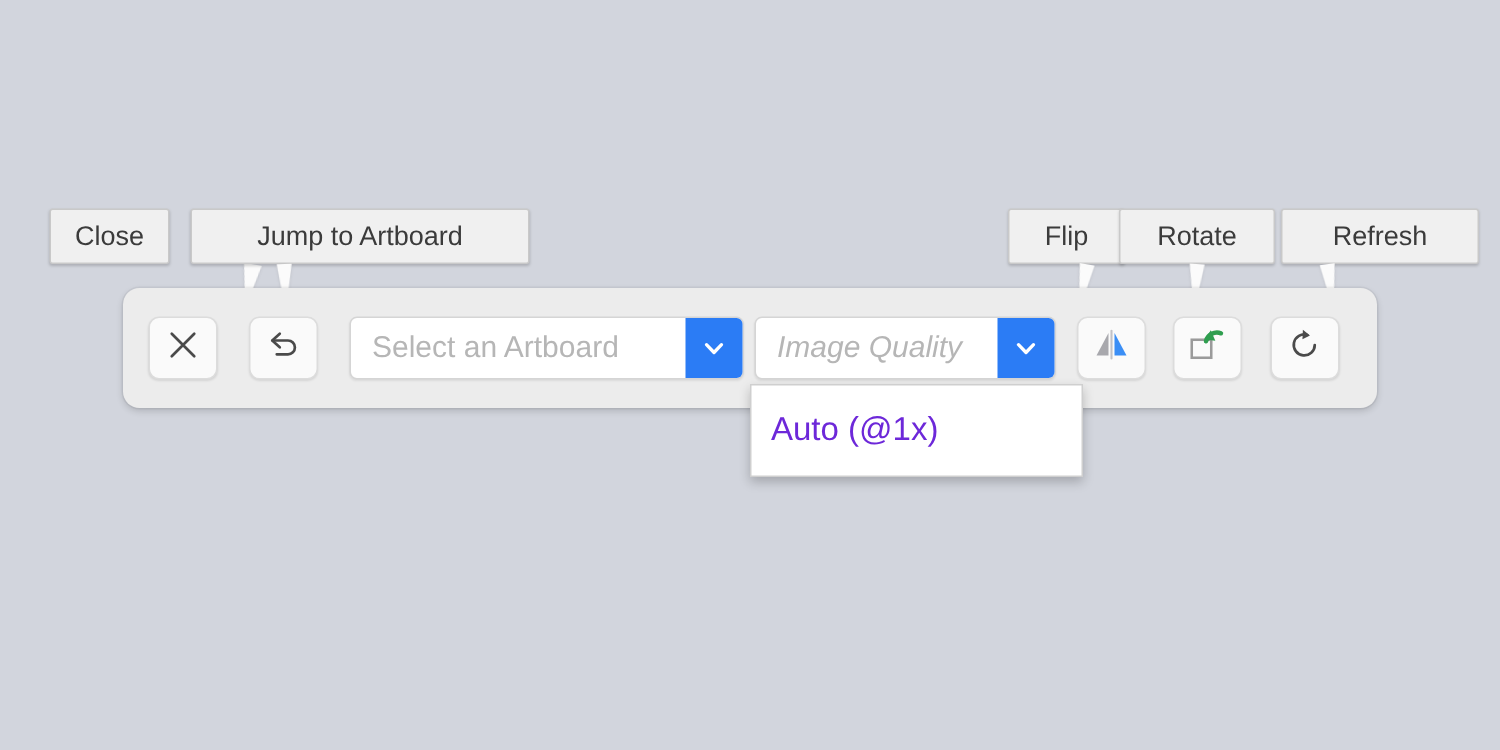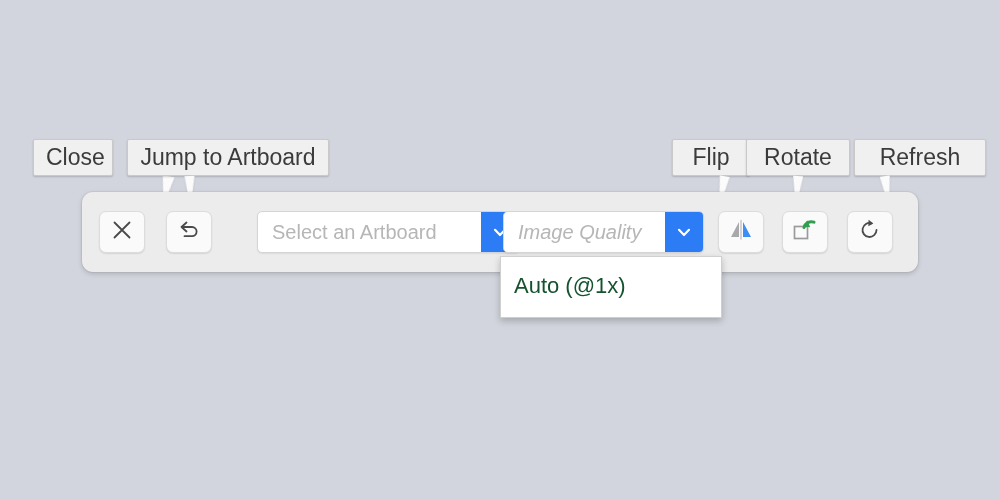--- a/index.html
+++ b/index.html
@@ -15,21 +15,21 @@
     position: relative;
   }
 
   
   .callout {
     position: absolute;
     background: #f0f0f0;
     border: 1px solid #c9c9c9;
     border-radius: 2px;
     color: #3b3b3b;
-    font-size: 23px;
+    font-size: 18px;
     line-height: 34px;
     text-align: center;
     white-space: nowrap;
     box-shadow: 0 1px 2px rgba(0,0,0,0.18);
     box-sizing: border-box;
     padding: 0 12px;
     height: 37px;
   }
   .pointer {
     position: absolute;
@@ -106,35 +106,35 @@
     top: 256px;
     width: 222px;
     background: #ffffff;
     border: 1px solid #cfcfcf;
     box-shadow: 0 3px 7px rgba(0,0,0,0.22);
     box-sizing: border-box;
     padding: 9px 0 12px 0;
   }
   .menu-item {
     font-size: 22px;
-    color: #14532d;
+    color: #6d28d9;
     padding: 5px 0 5px 13px;
     line-height: 29px;
     white-space: nowrap;
   }
 </style>
 </head>
 <body>
 
 <div class="callout" style="left:33px; top:139px; width:80px;">
   <span>Close</span>
 </div>
 <div class="pointer" style="left:160px; top:176px; border-width:30px 6px 0 6px; border-color:#fbfbfb transparent transparent transparent; transform: rotate(10deg);"></div>
 
-<div class="callout" style="left:127px; top:139px; width:202px;">
+<div class="callout" style="left:127px; top:139px; width:226px;">
   <span>Jump to Artboard</span>
 </div>
 <div class="pointer" style="left:185px; top:176px; border-width:32px 5px 0 5px; border-color:#fbfbfb transparent transparent transparent; transform: rotate(-2deg);"></div>
 
 <div class="callout" style="left:672px; top:139px; width:78px;">
   <span>Flip</span>
 </div>
 <div class="pointer" style="left:717px; top:176px; border-width:32px 5px 0 5px; border-color:#fbfbfb transparent transparent transparent; transform: rotate(10deg);"></div>
 
 <div class="callout" style="left:746px; top:139px; width:104px;">
@@ -159,21 +159,21 @@
 
   <div class="icon-btn" style="left:84px;">
     <span>
       <svg width="24" height="24" viewBox="0 0 24 24">
         <path d="M9.5 4.5 L4.5 9 L9.5 13.5" stroke="#4a4a4a" stroke-width="1.8" fill="none" stroke-linecap="round" stroke-linejoin="round"></path>
         <path d="M4.8 9 L15 9 A4.6 4.6 0 0 1 15 18.2 L7.5 18.2" stroke="#4a4a4a" stroke-width="1.8" fill="none" stroke-linecap="round" stroke-linejoin="round"></path>
       </svg>
     </span>
   </div>
 
-  <div class="select" style="left:151px; width:263px;margin-left:24px;">
+  <div class="select" style="left:151px; width:263px;">
     <span class="sel-label">Select an Artboard</span>
     <span class="sel-arrow">
       <svg width="18" height="18" viewBox="0 0 18 18">
         <path d="M4 6.8 L9 12 L14 6.8" stroke="#ffffff" stroke-width="2.2" fill="none" stroke-linecap="round" stroke-linejoin="round"></path>
       </svg>
     </span>
   </div>
 
   <div class="select" style="left:421px; width:201px;font-style:italic;">
     <span class="sel-label">Image Quality</span>

